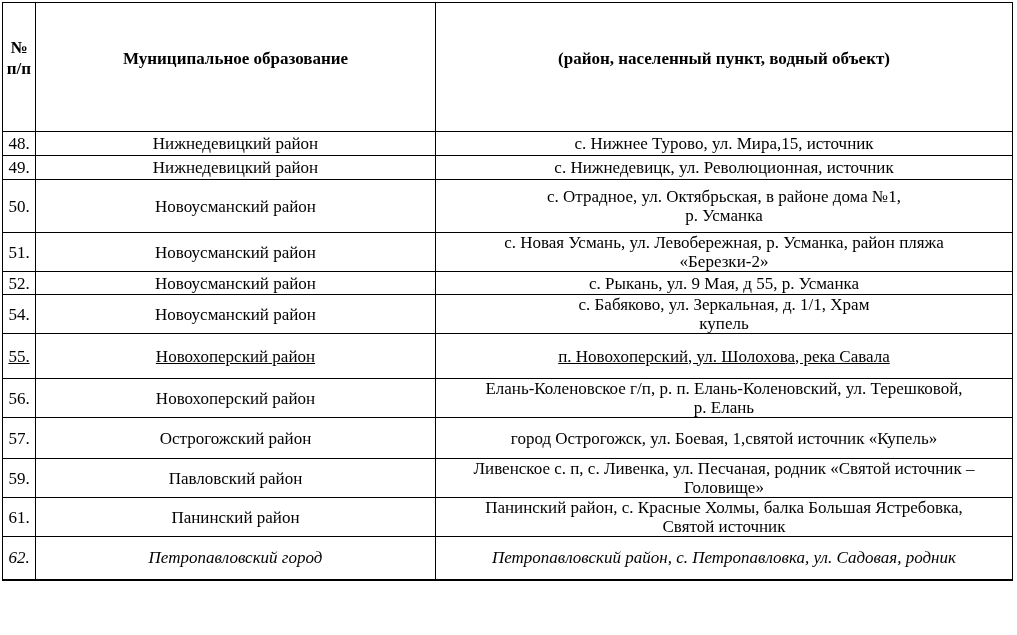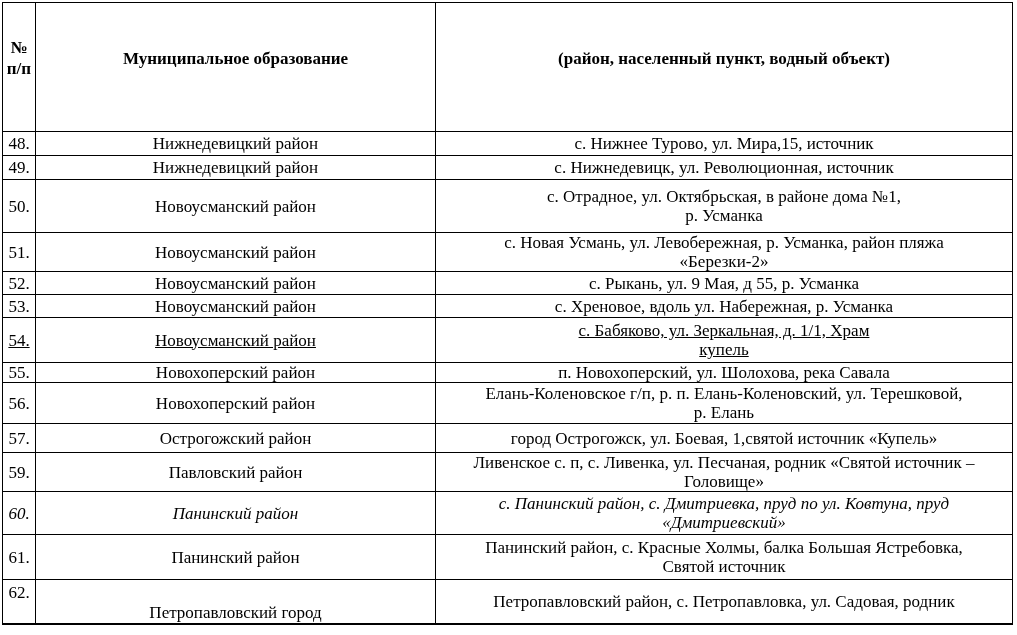--- a/index.html
+++ b/index.html
@@ -84,25 +84,20 @@
         <td>Новоусманский район</td>
         <td class="prewrap">с. Новая Усмань, ул. Левобережная, р. Усманка, район пляжа
 «Березки-2»</td>
       </tr>
       <tr>
         <td>52.</td>
         <td>Новоусманский район</td>
         <td class="prewrap">с. Рыкань, ул. 9 Мая, д 55, р. Усманка</td>
       </tr>
       <tr>
-        <td>53.</td>
-        <td>Новоусманский район</td>
-        <td class="prewrap">с. Хреновое, вдоль ул. Набережная, р. Усманка</td>
-      </tr>
-      <tr>
         <td>54.</td>
         <td>Новоусманский район</td>
         <td class="prewrap">с. Бабяково, ул. Зеркальная, д. 1/1, Храм
 купель</td>
       </tr>
       <tr>
         <td>55.</td>
         <td>Новохоперский район</td>
         <td class="prewrap">п. Новохоперский, ул. Шолохова, река Савала</td>
       </tr>
@@ -117,26 +112,20 @@
         <td>Острогожский район</td>
         <td class="prewrap">город Острогожск, ул. Боевая, 1,святой источник «Купель»</td>
       </tr>
       <tr>
         <td>59.</td>
         <td>Павловский район</td>
         <td class="prewrap">Ливенское с. п, с. Ливенка, ул. Песчаная, родник «Святой источник –
 Головище»</td>
       </tr>
       <tr>
-        <td>60.</td>
-        <td>Панинский район</td>
-        <td class="prewrap">с. Панинский район, с. Дмитриевка, пруд по ул. Ковтуна, пруд
-«Дмитриевский»</td>
-      </tr>
-      <tr>
         <td>61.</td>
         <td>Панинский район</td>
         <td class="prewrap">Панинский район, с. Красные Холмы, балка Большая Ястребовка,
 Святой источник</td>
       </tr>
       <tr>
         <td>62.</td>
         <td>Петропавловский город</td>
         <td class="prewrap">Петропавловский район, с. Петропавловка, ул. Садовая, родник</td>
       </tr>

